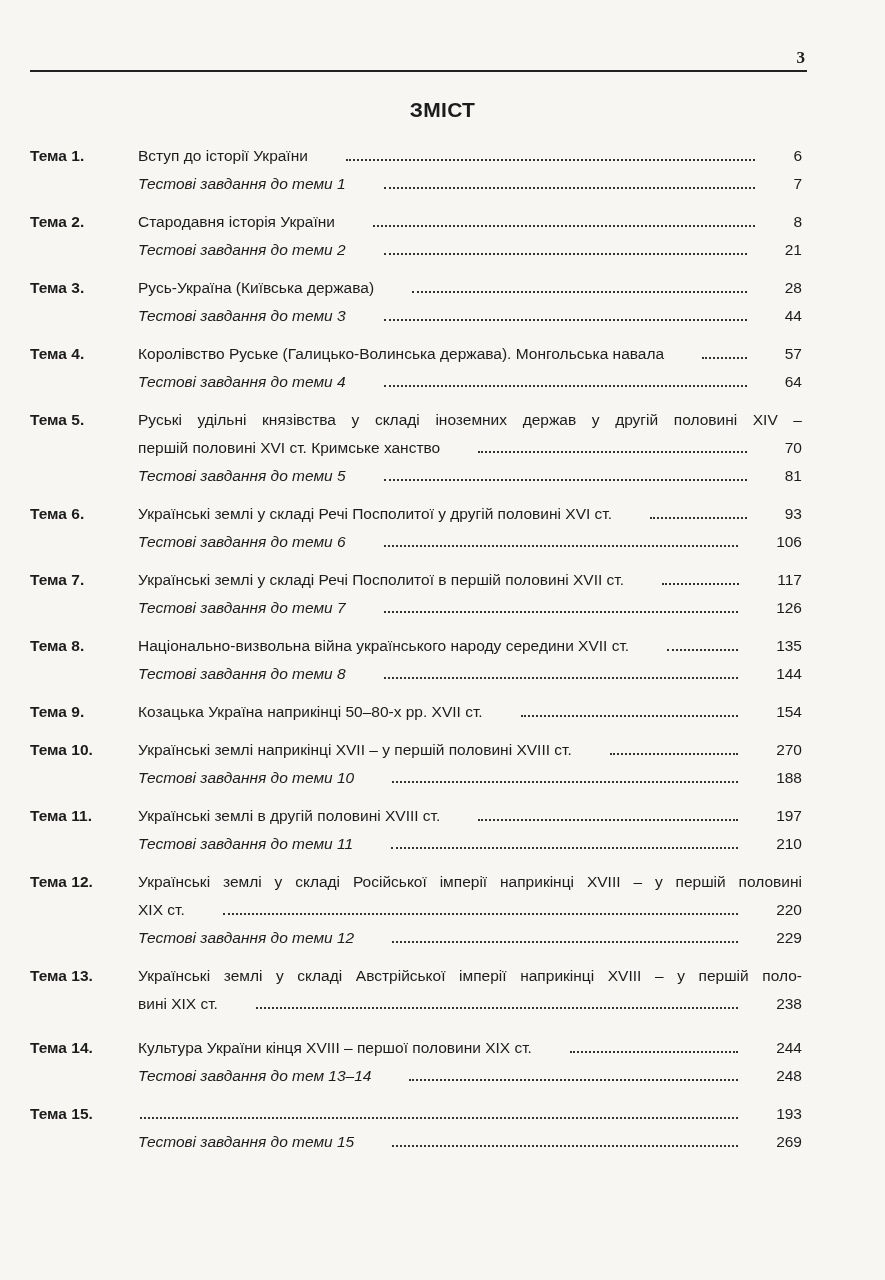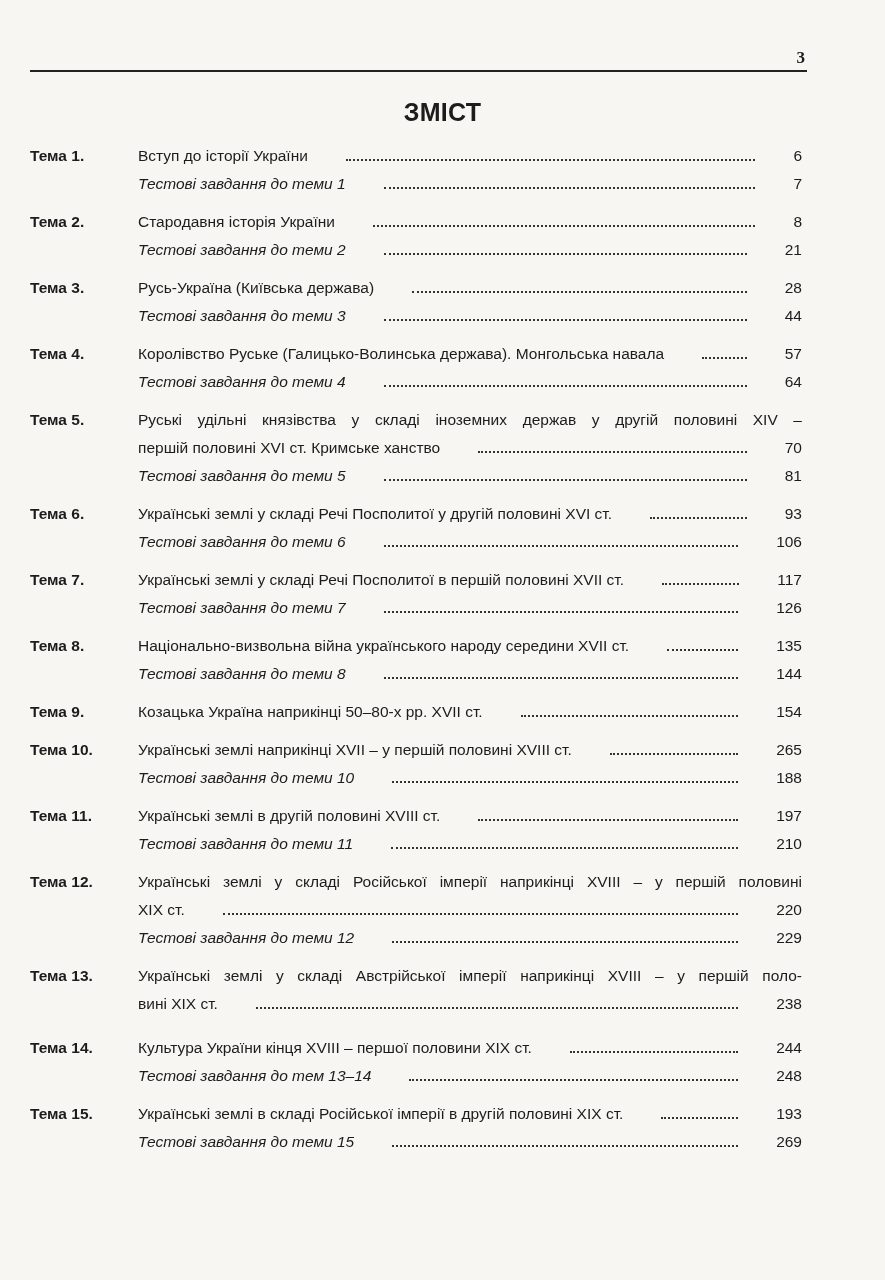--- a/index.html
+++ b/index.html
@@ -13,21 +13,21 @@
   .pagenum {
     position:absolute; right:80px; top:48px;
     font-family:"Liberation Serif", serif; font-weight:bold; font-size:17px;
   }
   .rule {
     position:absolute; left:30px; right:78px; top:70px;
     height:2px; background:#222;
   }
   .title {
     position:absolute; left:0; right:0; top:98px;
-    text-align:center; font-weight:bold; font-size:25px; letter-spacing:0.3px;
+    text-align:center; font-weight:bold; font-size:21px; letter-spacing:0.3px;
   }
   .toc { position:absolute; left:30px; width:772px; top:142px; }
   .topic { margin-bottom:10px; }
   .row { display:flex; align-items:baseline; font-size:15.5px; line-height:28px;gap:36px; }
   .lbl { width:72px; flex:none; font-weight:bold; white-space:nowrap; }
   .ind { width:72px; flex:none; }
   .text { white-space:nowrap; }
   .italic { font-style:italic;text-align:center; }
   .dots { flex:1; border-bottom:2px dotted #333; margin:0 2px 5px 2px; min-width:10px; }
   .pg { white-space:nowrap; text-align:right; }
@@ -163,21 +163,21 @@
         <span class="text">Козацька Україна наприкінці 50–80-х рр. XVII ст.</span>
         <span class="dots"></span>
         <span class="pg">154</span>
       </div>
     </div>
     <div class="topic">
       <div class="row">
         <span class="lbl">Тема 10.</span>
         <span class="text">Українські землі наприкінці XVII – у першій половині XVIII ст.</span>
         <span class="dots"></span>
-        <span class="pg">265</span>
+        <span class="pg">270</span>
       </div>
       <div class="row">
         <span class="ind"></span>
         <span class="text italic">Тестові завдання до теми 10</span>
         <span class="dots"></span>
         <span class="pg">188</span>
       </div>
     </div>
     <div class="topic">
       <div class="row">
@@ -233,21 +233,20 @@
       <div class="row">
         <span class="ind"></span>
         <span class="text italic">Тестові завдання до тем 13–14</span>
         <span class="dots"></span>
         <span class="pg">248</span>
       </div>
     </div>
     <div class="topic">
       <div class="row">
         <span class="lbl">Тема 15.</span>
-        <span class="text">Українські землі в складі Російської імперії в другій половині XIX ст.</span>
         <span class="dots"></span>
         <span class="pg">193</span>
       </div>
       <div class="row">
         <span class="ind"></span>
         <span class="text italic">Тестові завдання до теми 15</span>
         <span class="dots"></span>
         <span class="pg">269</span>
       </div>
     </div>

